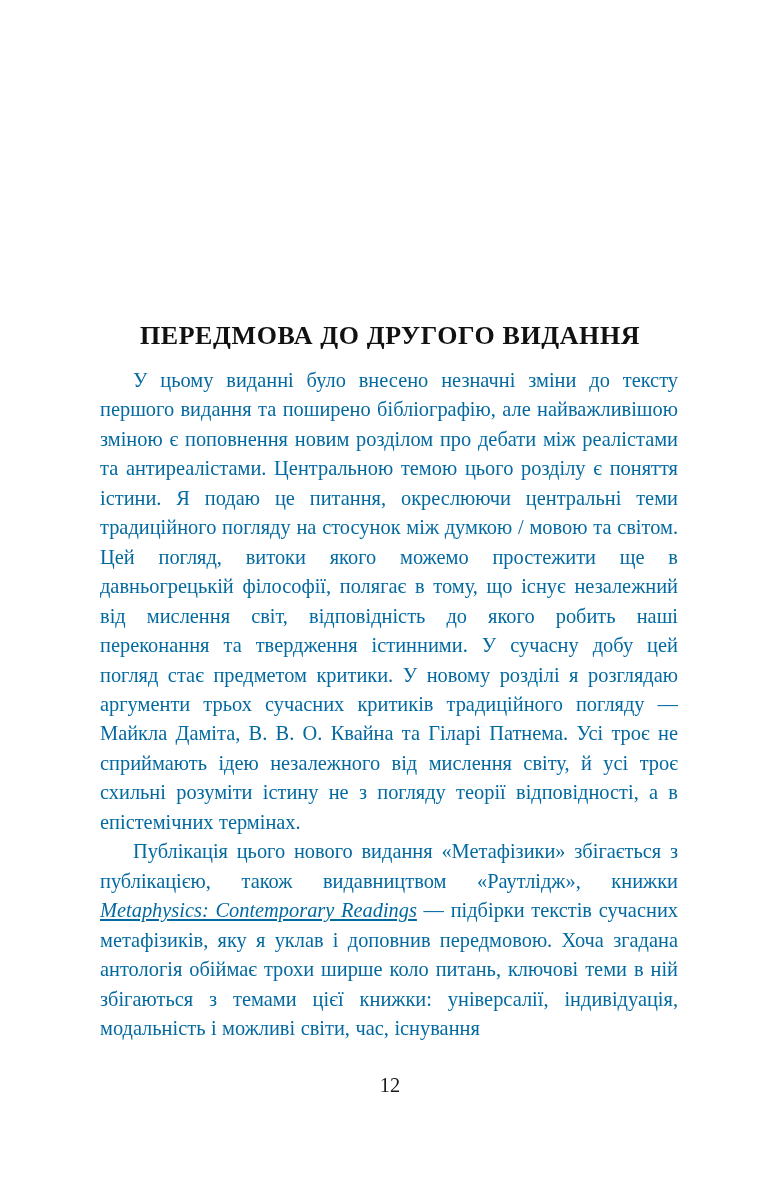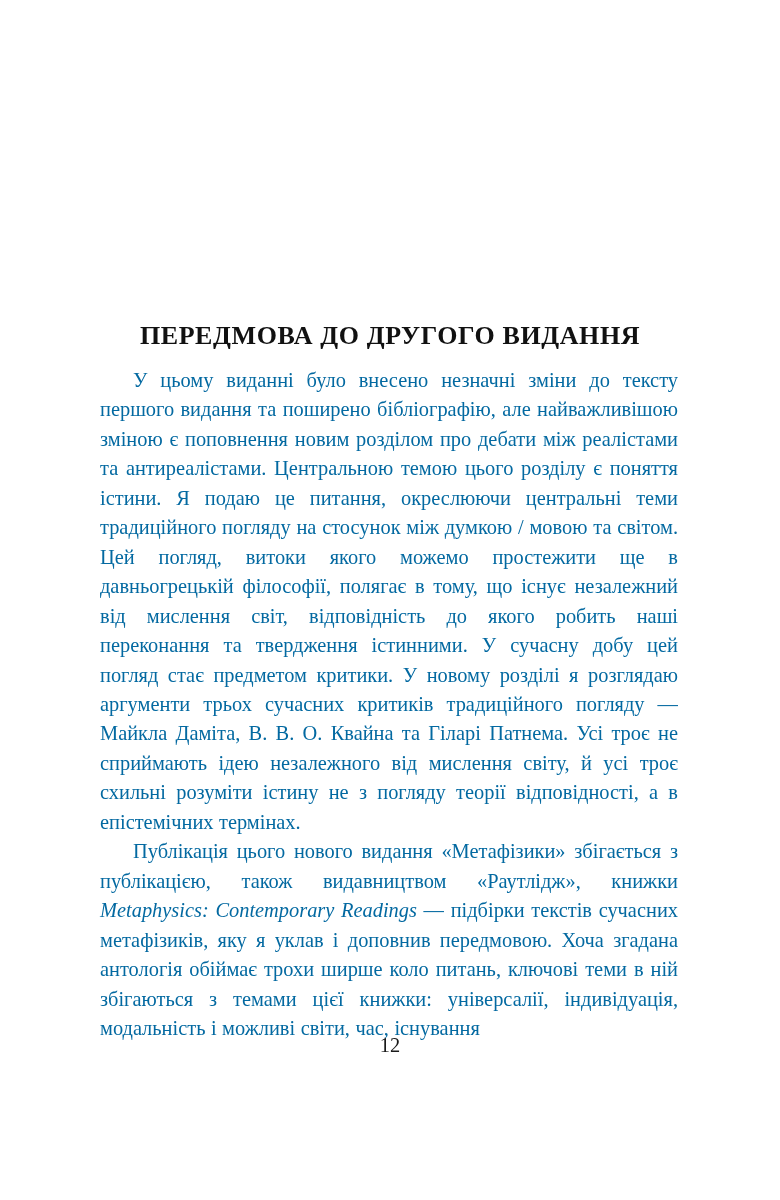--- a/index.html
+++ b/index.html
@@ -54,28 +54,29 @@
   }
 
   .body-paragraph .indent {
     display: inline-block;
     width: 33px;
   }
 
   .body-paragraph i,
   .italic-title {
     font-style: italic;
+    text-decoration: underline;
   }
 
   
   .folio {
     position: absolute;
     left: 0;
     right: 0;
-    top: 1032px;
+    top: 1072px;
     text-align: center;
     font-size: 20.4px;
     line-height: 26px;
     color: #1a1a1a;
   }
 </style>
 </head>
 <body>
 
 <div class="page">

